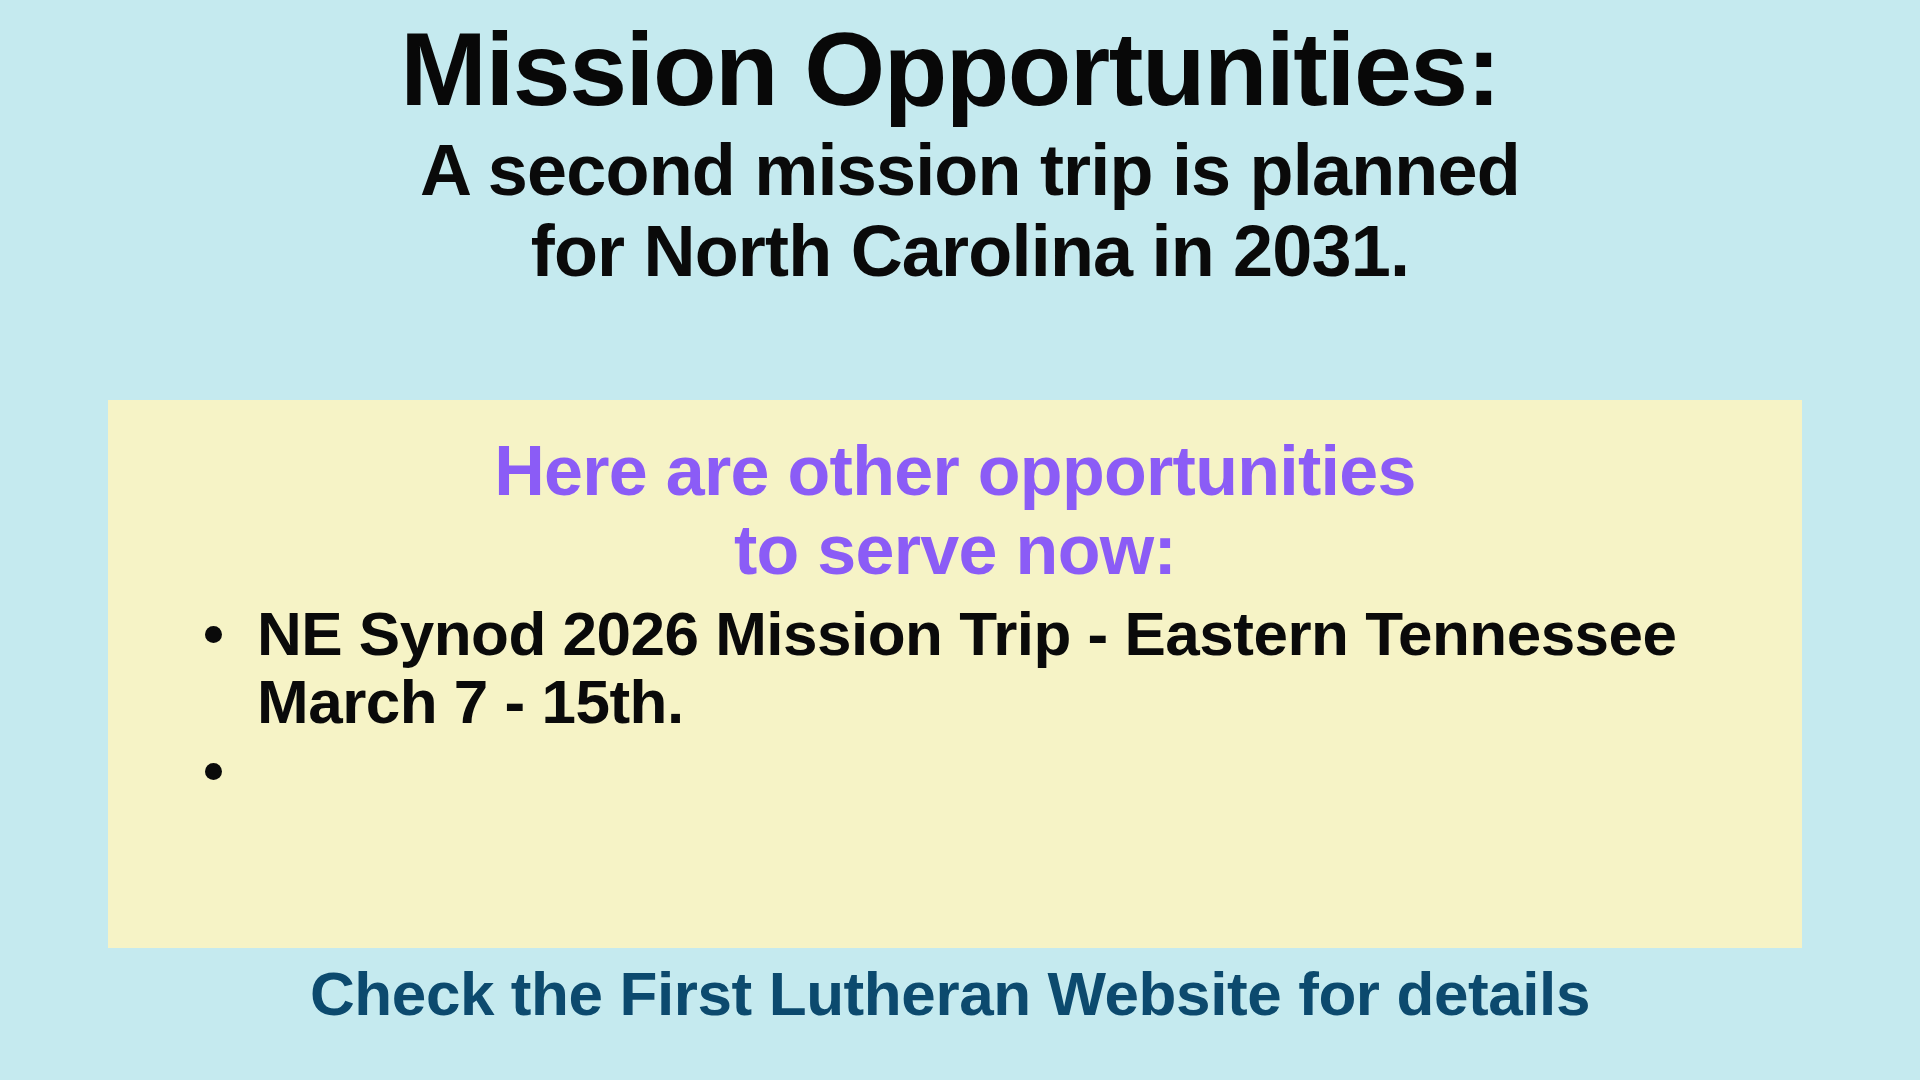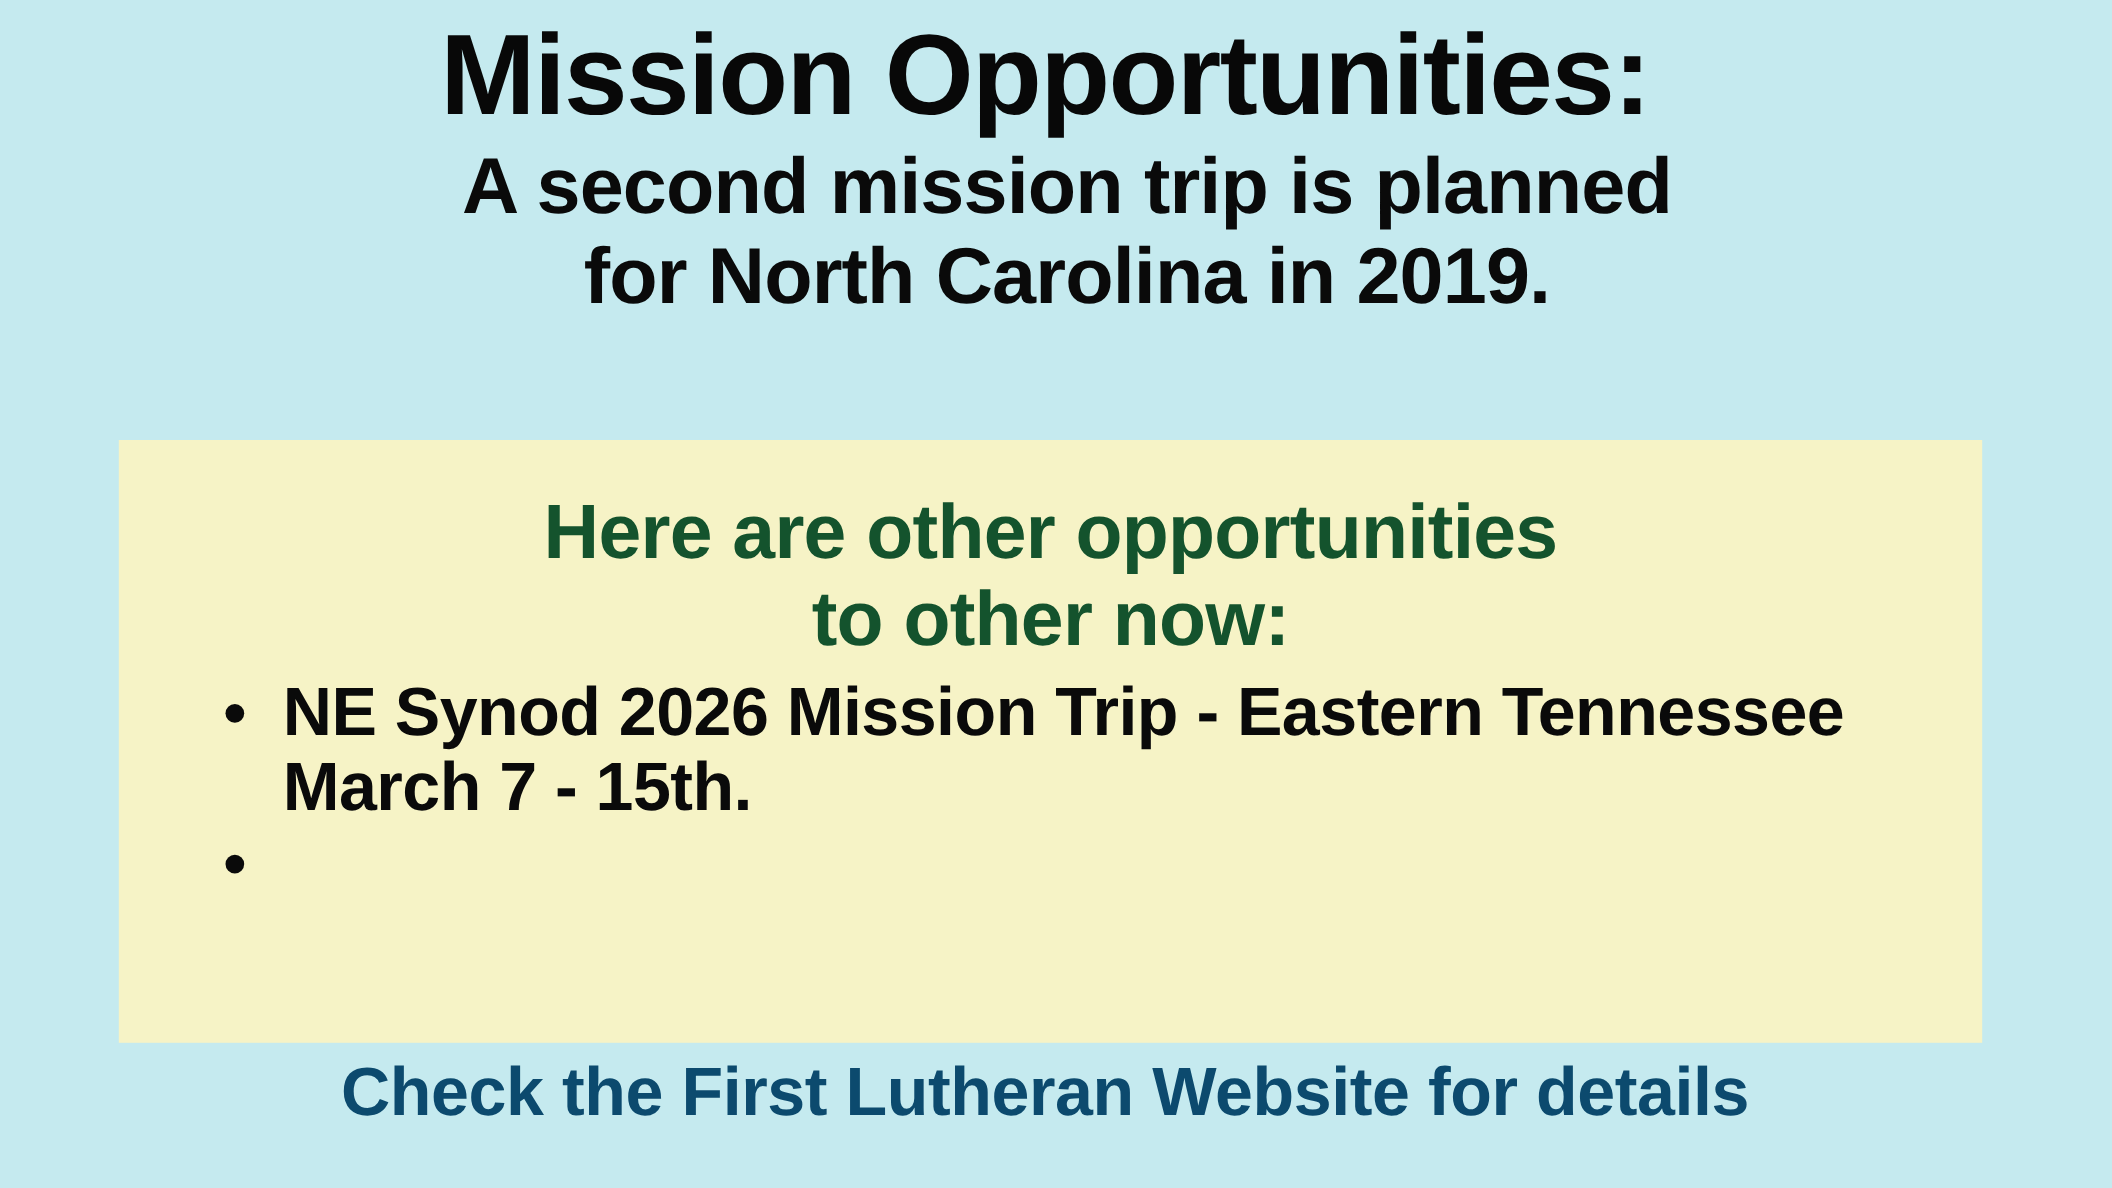--- a/index.html
+++ b/index.html
@@ -61,27 +61,27 @@
     left: 108px;
     top: 400px;
     width: 1694px;
     height: 548px;
     background: #f6f3c6;
     box-sizing: border-box;
     padding: 0;
   }
 
   .panel-heading {
-    margin: 12px;
+    margin: 0;
     padding-top: 32px;
     text-align: center;
     font-size: 70px;
     font-weight: 700;
     line-height: 1.13;
-    color: #14532d;
+    color: #8b5cf6;
     letter-spacing: -0.7px;
   }
   .panel-heading .head-line {
     display: block;
     white-space: nowrap;
   }
 
   .bullet-list {
     list-style: none;
     margin: 10px 0 0 0;
@@ -127,29 +127,29 @@
 </head>
 <body>
 
 <div id="slide">
 
   <div class="title-block">
     <h1 class="main-title">Mission Opportunities:</h1>
 
     <div class="subtitle">
       <span class="sub-line">A second mission trip is planned</span>
-      <span class="sub-line">for North Carolina in 2019.</span>
+      <span class="sub-line">for North Carolina in 2031.</span>
     </div>
   </div>
 
   <div class="yellow-panel">
 
     <div class="panel-heading">
       <span class="head-line">Here are other opportunities</span>
-      <span class="head-line">to other now:</span>
+      <span class="head-line">to serve now:</span>
     </div>
 
     <ul class="bullet-list">
       <li class="bullet-item">
         <span class="dot"></span>
         <span>NE Synod 2026 Mission Trip - Eastern Tennessee March 7 - 15th.</span>
       </li>
       <li class="bullet-item">
         <span class="dot"></span>
       </li>

